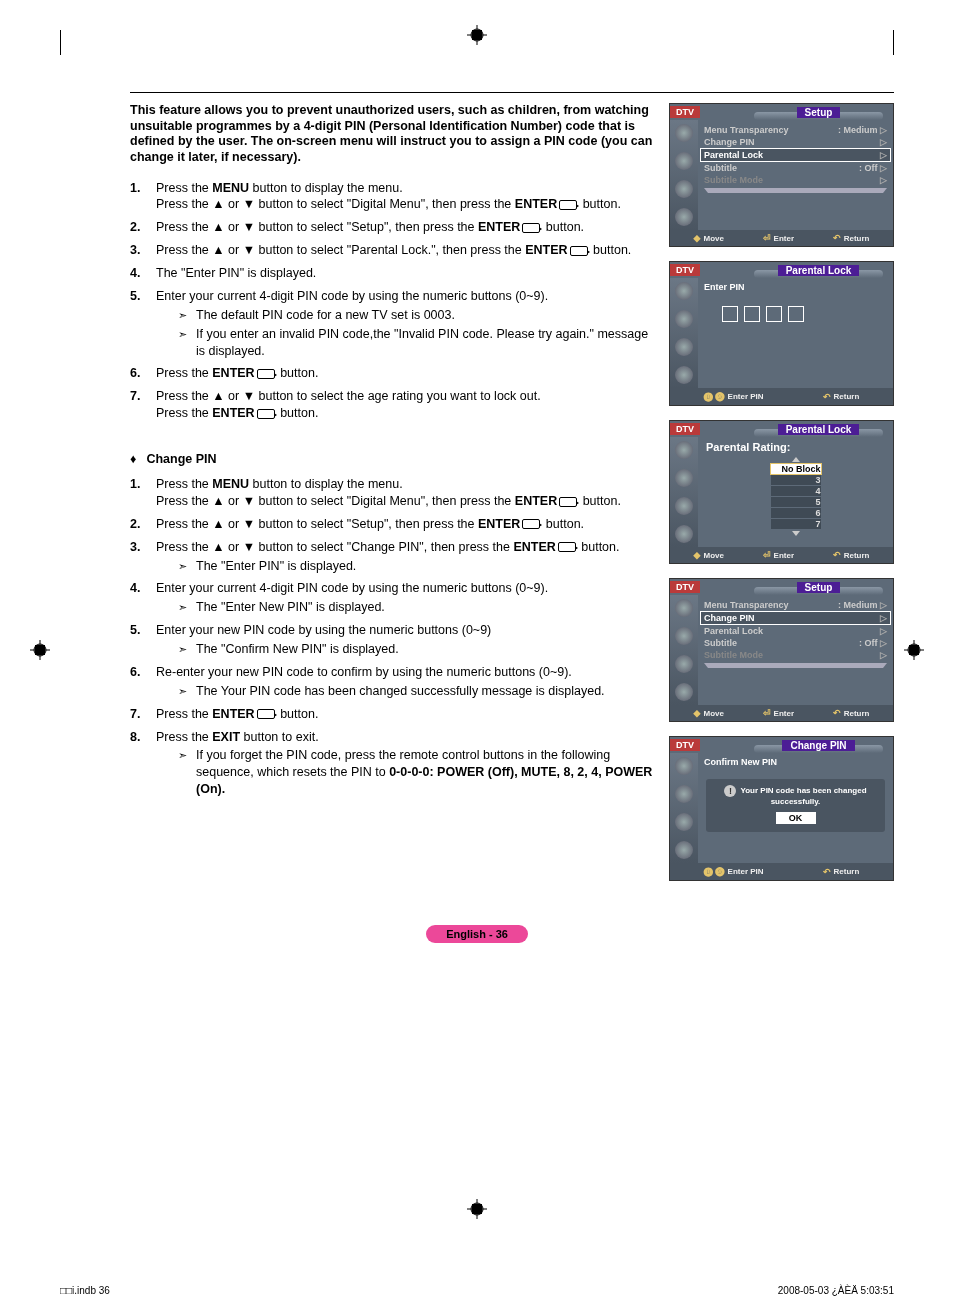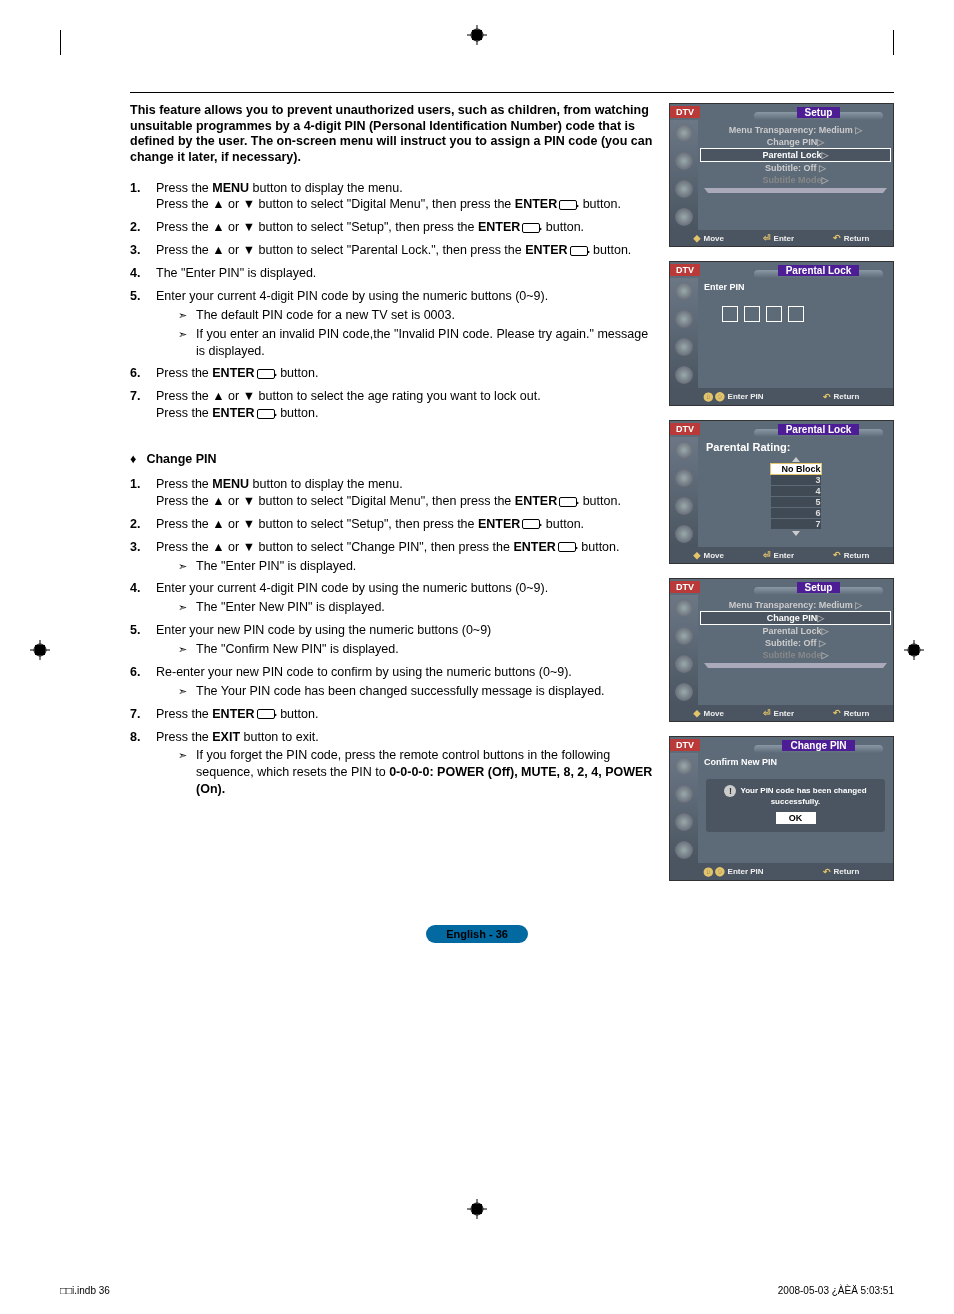--- a/index.html
+++ b/index.html
@@ -46,21 +46,21 @@
   .osd { background: #5d6a78; border: 1px solid #333; margin-bottom: 14px; color: #bbb; font-size: 9px; font-weight: bold; position: relative; }
   .osd-header { display: flex; align-items: center; height: 16px; gap: 44px; }
   .dtv-badge { background: #ba3a3a; color: #fff; padding: 1px 6px; font-size: 9px; }
   .header-title-wrap { flex: 1; text-align: center; position: relative; }
   .header-title { background: #4c1d95; padding: 0 8px; position: relative; z-index: 1; font-size: 10px; color: #fff; }
   .header-bar { position: absolute; top: 50%; left: 10px; right: 10px; height: 8px; background: linear-gradient(#8a97a5,#5d6a78); border-radius: 4px; z-index: 0; }
   .osd-body { display: flex; min-height: 110px; }
   .osd-icons { width: 28px; background: linear-gradient(#6b7785,#4a5561); display: flex; flex-direction: column; align-items: center; padding-top: 4px; gap: 10px; }
   .osd-icons .ic { width: 18px; height: 18px; border-radius: 50%; background: radial-gradient(#9aa,#556); }
   .osd-main { flex: 1; padding: 4px 6px; color: #ccc; }
-  .menu-row { display: flex; justify-content: center; padding: 1px 0; }
+  .menu-row { display: flex; justify-content: space-between; padding: 1px 0; }
   .menu-row .arrow-r { color: #aaa; }
   .menu-row.sel { background: #4a5561; color: #fff; outline: 1px solid #fff; padding: 1px 3px; margin: 1px -3px; }
   .menu-row.dim { color: #888; }
   .triangle-down { margin-top: 2px; border-left: 4px solid transparent; border-right: 4px solid transparent; border-top: 5px solid #aab; }
   .osd-footer { display: flex; justify-content: space-around; padding: 3px 4px; font-size: 8px; color: #eee; background: #4a5561; }
   .osd-footer .fitem { display: flex; gap: 3px; align-items: center; }
   .fic { font-size: 9px; color: #e4c46a; }
 
   .pin-boxes { display: flex; gap: 6px; margin: 14px 0 0 18px; }
   .pin-boxes .pb { width: 16px; height: 16px; border: 1px solid #fff; }
@@ -70,21 +70,21 @@
   .rating-up { border-left: 4px solid transparent; border-right: 4px solid transparent; border-bottom: 5px solid #ccc; margin: 2px auto; width: 0; }
   .rating-down-t { border-left: 4px solid transparent; border-right: 4px solid transparent; border-top: 5px solid #ccc; margin: 2px auto; width: 0; }
   .rating-item { width: 50px; margin: 1px auto; background: #3f4a55; color: #ddd; font-size: 9px; }
   .rating-item.sel { background: #fff; color: #000; outline: 1px solid #e4c46a; }
 
   .confirm-msg { background: #4a5561; margin: 12px 2px 4px 2px; padding: 6px 4px; border-radius: 3px; text-align: center; color: #fff; font-size: 8px; }
   .confirm-msg .warn { display: inline-block; width: 12px; height: 12px; border-radius: 50%; background: #ccc; color: #333; line-height: 12px; font-size: 9px; margin-right: 4px; vertical-align: middle; }
   .ok-btn { width: 40px; margin: 6px auto 2px; background: #fff; color: #000; font-size: 9px; text-align: center; padding: 1px 0; }
 
   .footer-page { text-align: center; margin-top: 30px; }
-  .footer-pill { display: inline-block; background: #0369a1; border-radius: 10px; padding: 3px 20px; font-size: 11px; font-weight: bold; color: #000; }
+  .footer-pill { display: inline-block; background: #ec4899; border-radius: 10px; padding: 3px 20px; font-size: 11px; font-weight: bold; color: #000; }
   .footer-meta { position: absolute; bottom: 18px; left: 60px; right: 60px; display: flex; justify-content: space-between; font-size: 10px; color: #000; }
 </style>
 </head>
 <body>
 
 <div class="page">
 
   <div class="crop-mark crop-v1"></div>
   <div class="crop-mark crop-v2"></div>
   <div class="registration reg-top"><svg class="reg-svg" width="20" height="20">

